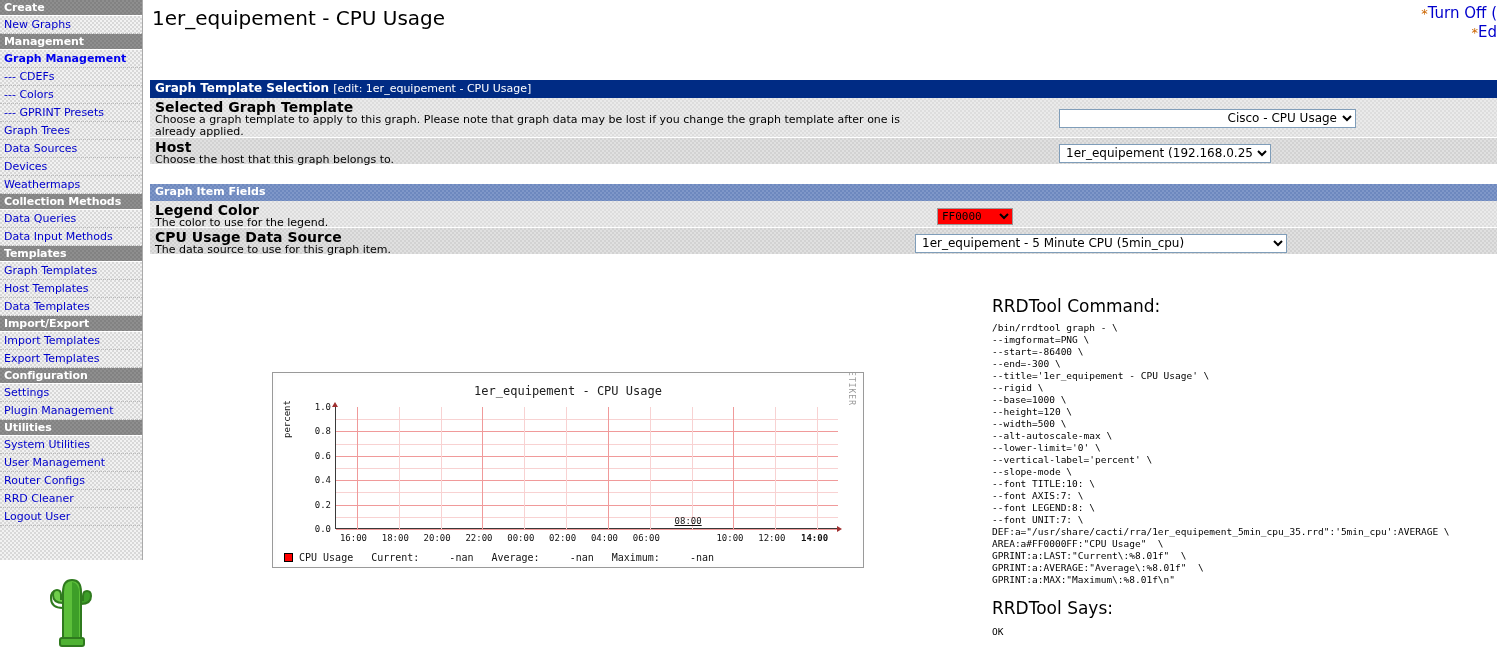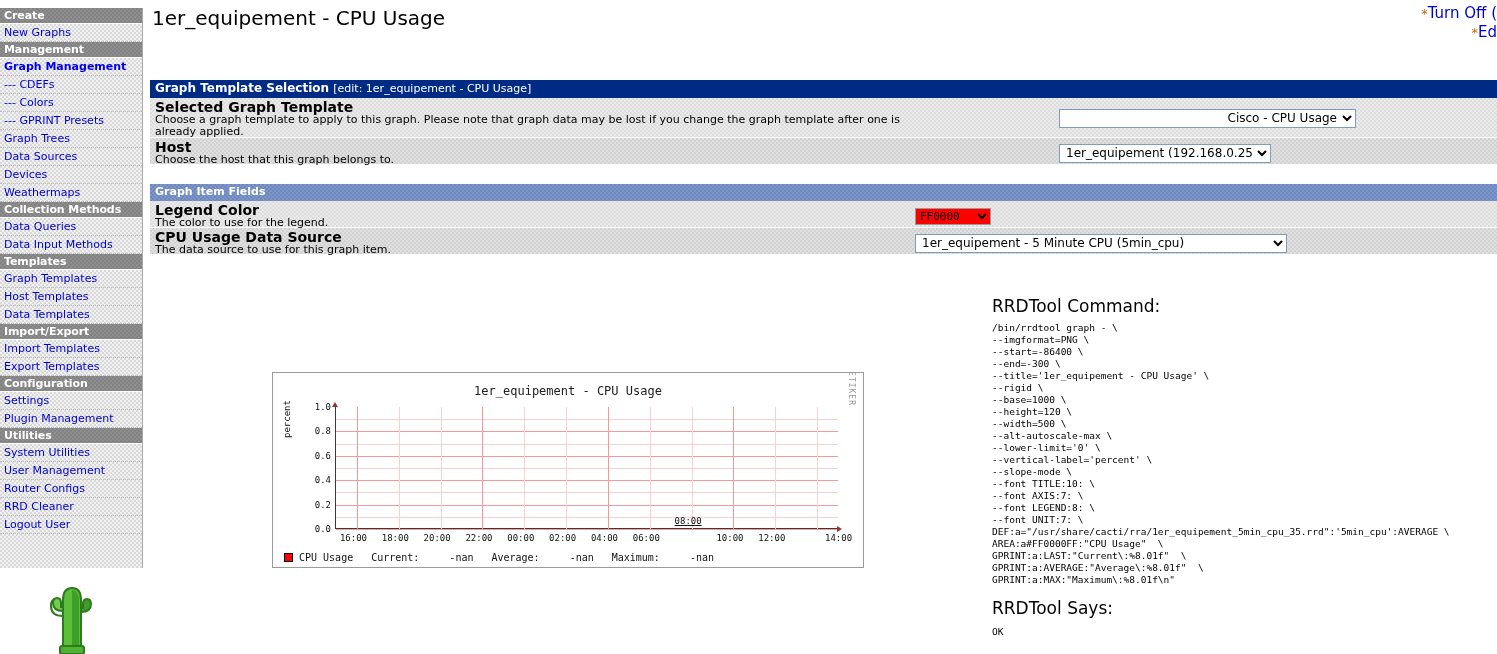--- a/index.html
+++ b/index.html
@@ -16,21 +16,20 @@
   #sidebar {
     position: absolute; left: 0; top: 0;
     width: 143px; height: 560px;
     background-color: #f2f2f2;
     background-image:
       linear-gradient(45deg, #d8d8d8 25%, transparent 25%, transparent 75%, #d8d8d8 75%),
       linear-gradient(45deg, #d8d8d8 25%, transparent 25%, transparent 75%, #d8d8d8 75%);
     background-size: 4px 4px;
     background-position: 0 0, 2px 2px;
     border-right: 1px solid #aaaaaa;
-    margin-top: 8px;
   }
   .nav-header {
     height: 16px; line-height: 15px;
     padding-left: 4px;
     background-color: #828282;
     background-image:
       linear-gradient(45deg, #8e8e8e 25%, transparent 25%, transparent 75%, #8e8e8e 75%),
       linear-gradient(45deg, #8e8e8e 25%, transparent 25%, transparent 75%, #8e8e8e 75%);
     background-size: 4px 4px;
     background-position: 0 0, 2px 2px;
@@ -331,21 +330,21 @@
         </div>
       </div>
     </div>
 
     <div style="position:absolute; left:5px; top:184px; right:0;">
       <div class="sub-title">Graph Item Fields</div>
 
       <div class="form-row" style="height:27px;">
         <div class="fld-name">Legend Color</div>
         <div class="fld-desc">The color to use for the legend.</div>
-        <div class="cell-ctl" style="left:765px; top:4px;">
+        <div class="cell-ctl" style="left:787px; top:4px;">
           <select class="color-select" style="background: rgb(255, 0, 0);">
             <option>FF0000</option>
           </select>
         </div>
       </div>
 
       <div class="form-row alt" style="height:27px;">
         <div class="fld-name">CPU Usage Data Source</div>
         <div class="fld-desc">The data source to use for this graph item.</div>
         <div class="cell-ctl" style="left:765px; top:4px;">
@@ -405,21 +404,21 @@
           <div class="xtick" style="left: 105.75px; top: 157px;">18:00</div>
           <div class="xtick" style="left: 147.583px; top: 157px;">20:00</div>
           <div class="xtick" style="left: 189.417px; top: 157px;">22:00</div>
           <div class="xtick" style="left: 231.25px; top: 157px;">00:00</div>
           <div class="xtick" style="left: 273.083px; top: 157px;">02:00</div>
           <div class="xtick" style="left: 314.917px; top: 157px;">04:00</div>
           <div class="xtick" style="left: 356.75px; top: 157px;">06:00</div>
           <div class="xtick" style="left: 398.583px; top: 140px; text-decoration: underline;">08:00</div>
           <div class="xtick" style="left: 440.417px; top: 157px;">10:00</div>
           <div class="xtick" style="left: 482.25px; top: 157px;">12:00</div>
-          <div class="xtick" style="left: 549px; top: 157px;">14:00</div>
+          <div class="xtick" style="left: 525px; top: 157px; font-weight: bold;">14:00</div>
         </div>
 
       <div id="g-legend">
         <span class="legend-swatch" style="background: rgb(255, 0, 0);"></span>
         <span>CPU Usage</span>
         <span style="margin-left:12px;">Current:</span>
         <span style="margin-left:24px;">-nan</span>
         <span style="margin-left:12px;">Average:</span>
         <span style="margin-left:24px;">-nan</span>
         <span style="margin-left:12px;">Maximum:</span>

